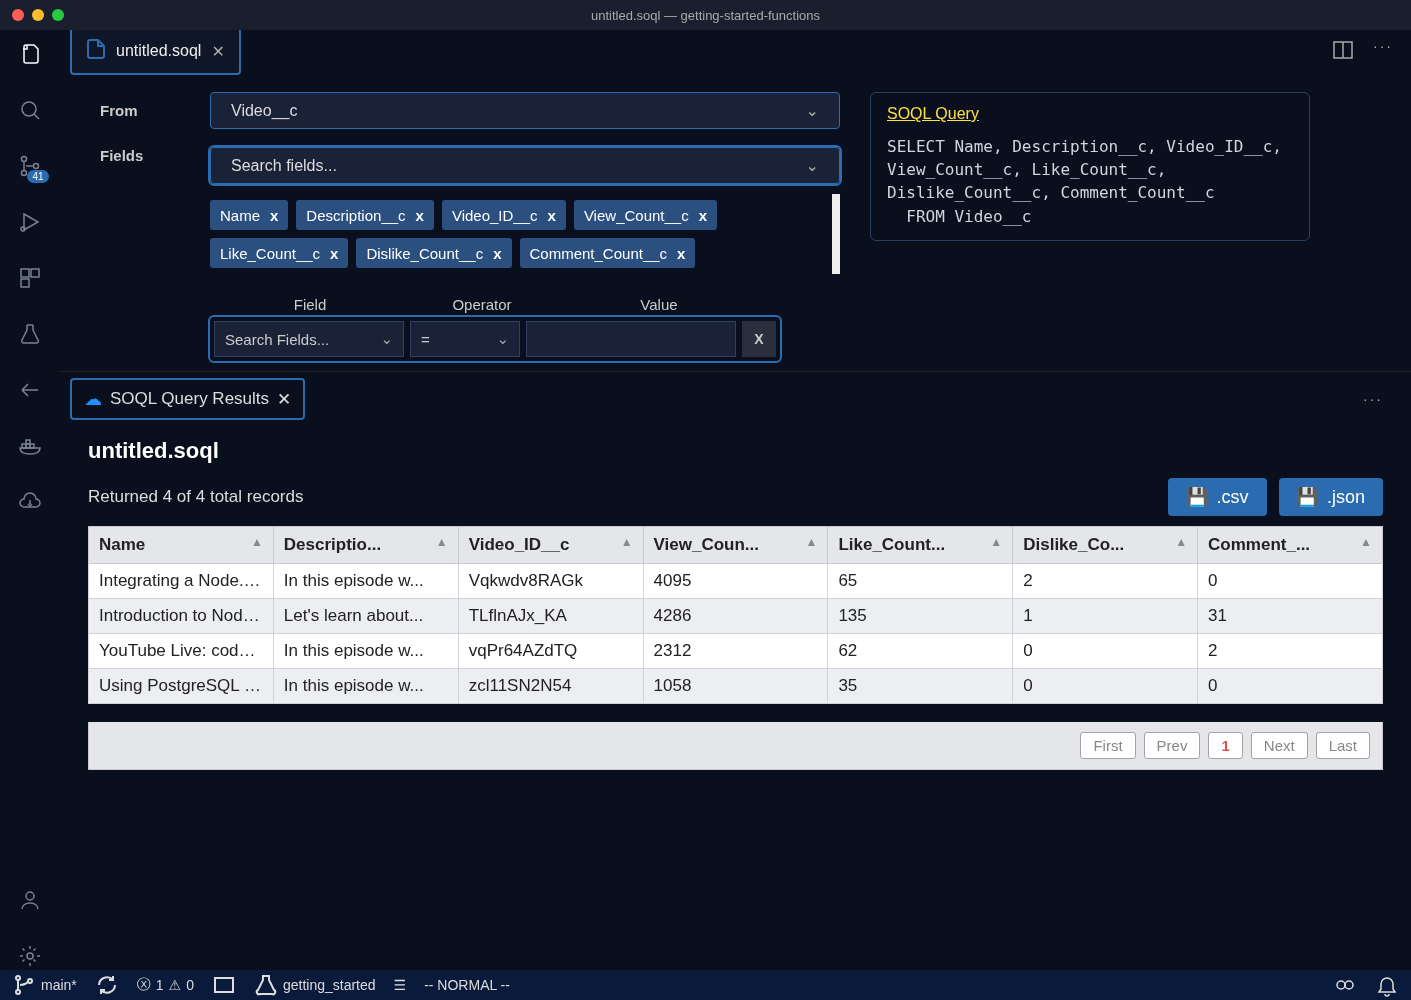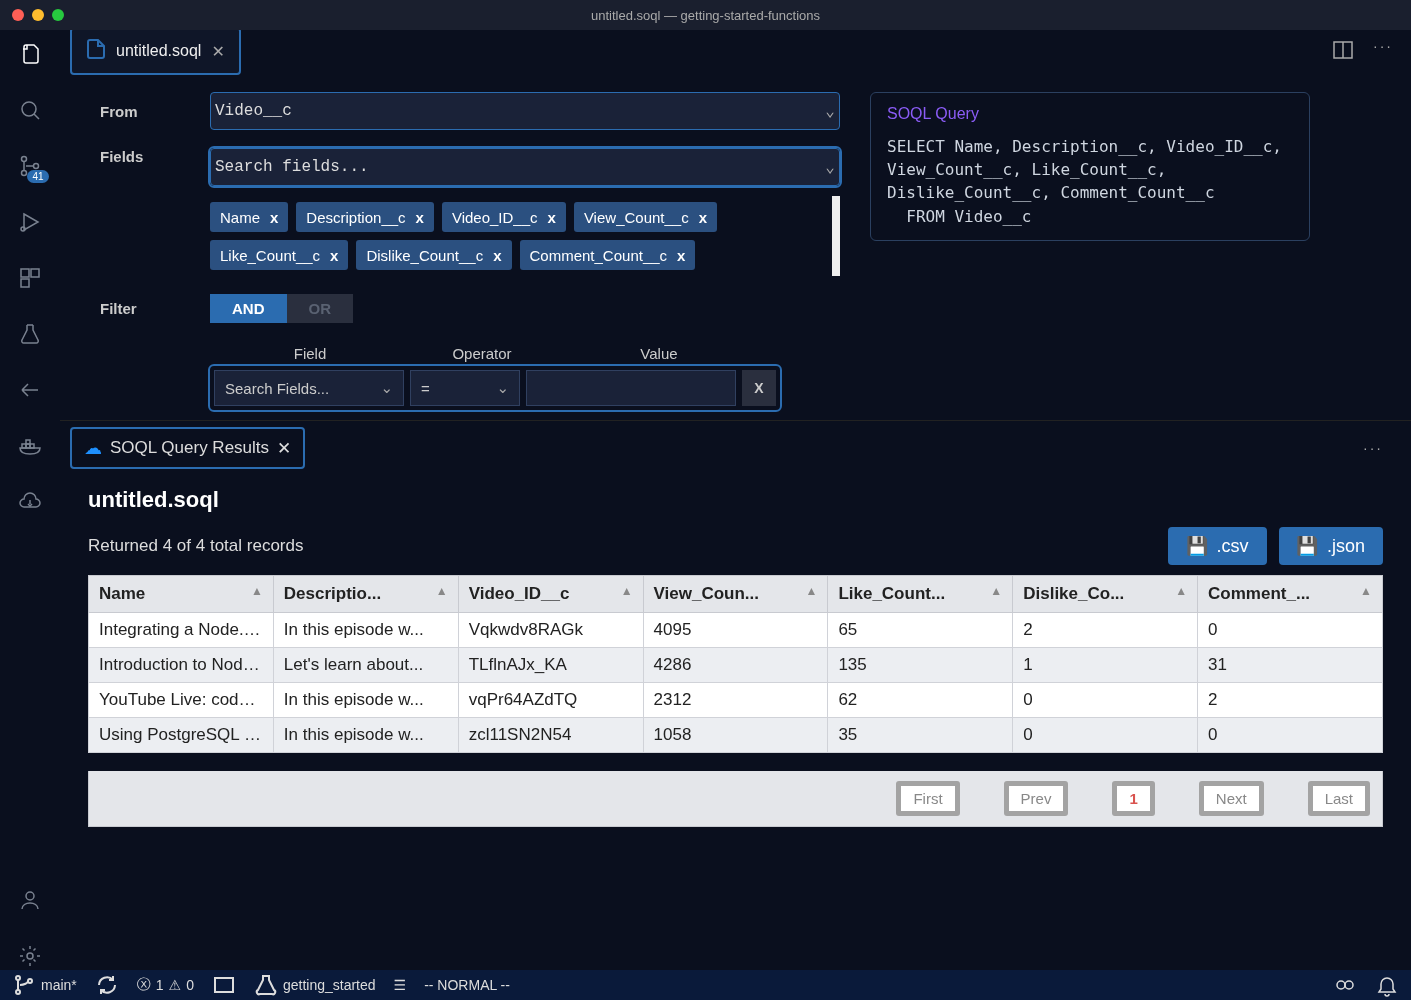--- a/index.html
+++ b/index.html
@@ -105,27 +105,26 @@
   border-radius: 4px;
   cursor: pointer;
 }
 .form-row { display: flex; align-items: center; margin-bottom: 18px; gap: 20px; }
 .form-label { width: 90px; color: #ccc; font-weight: 600; font-size: 15px; }
 .select-box {
   flex: 1;
   background: #1a2238;
   border: 1px solid #2b6cb0;
   border-radius: 4px;
-  padding: 8px 4px;
+  padding: 8px 20px;
   color: #ddd;
   font-size: 16px;
   display: flex;
   justify-content: space-between;
   align-items: center;
-  font-family: Liberation Mono, monospace;
 }
 .select-box.hl { outline: 2px solid #2b6cb0; }
 .chevron { color: #aaa; }
 .chips-container {
   flex: 1;
   display: flex;
   flex-wrap: wrap;
   gap: 8px;
   padding: 6px 0;
   border-right: 8px solid #eee;
@@ -189,21 +188,21 @@
   align-items: center;
   justify-content: center;
   font-weight: bold;
   cursor: pointer;
 }
 .query-box {
   border: 1px solid #2b4060;
   border-radius: 6px;
   padding: 12px 16px;
 }
-.query-box .qtitle { color: #8b5cf6; font-size: 16px; margin-bottom: 12px; }
+.query-box .qtitle { color: #fde047; font-size: 16px; margin-bottom: 12px; text-decoration: underline; }
 .query-box pre {
   font-family: "SF Mono", Menlo, monospace;
   color: #cfd6e0;
   font-size: 16px;
   line-height: 1.45;
   white-space: pre-wrap;
 }
 .results-panel {
   flex: 1;
   display: flex;
@@ -284,27 +283,26 @@
   padding: 10px 12px;
   display: flex;
   justify-content: flex-end;
   gap: 8px;
   border: 1px solid #c8cad0;
   border-top: none;
   margin-top: 18px;
 }
 .pager-btn {
   background: #fff;
-  border: 5px solid #a3a3a3;
+  border: 1px solid #a3a3a3;
   padding: 4px 12px;
   color: #888;
   font-size: 15px;
   border-radius: 3px;
   cursor: pointer;
-  margin-left: 36px;
 }
 .pager-btn.current { color: #d9534f; font-weight: bold; }
 .statusbar {
   height: 30px;
   background: #0a1a3a;
   color: #ddd;
   display: flex;
   align-items: center;
   padding: 0 12px;
   gap: 18px;
@@ -469,27 +467,20 @@
                   </div>
                   <div class="chip">
                     <span>Dislike_Count__c</span>
                     <span class="x">x</span>
                   </div>
                   <div class="chip">
                     <span>Comment_Count__c</span>
                     <span class="x">x</span>
                   </div>
                 </div>
-            </div>
-          </div>
-          <div class="form-row">
-            <div class="form-label">Filter</div>
-            <div class="toggle-group">
-              <button class="toggle-btn on">AND</button>
-              <button class="toggle-btn off">OR</button>
             </div>
           </div>
           <div class="filter-headers">
             <div class="fh1">Field</div>
             <div class="fh2">Operator</div>
             <div class="fh3">Value</div>
           </div>
           <div class="filter-row-ctrls">
             <div class="filter-select fs1">
               <span>Search Fields...</span>

